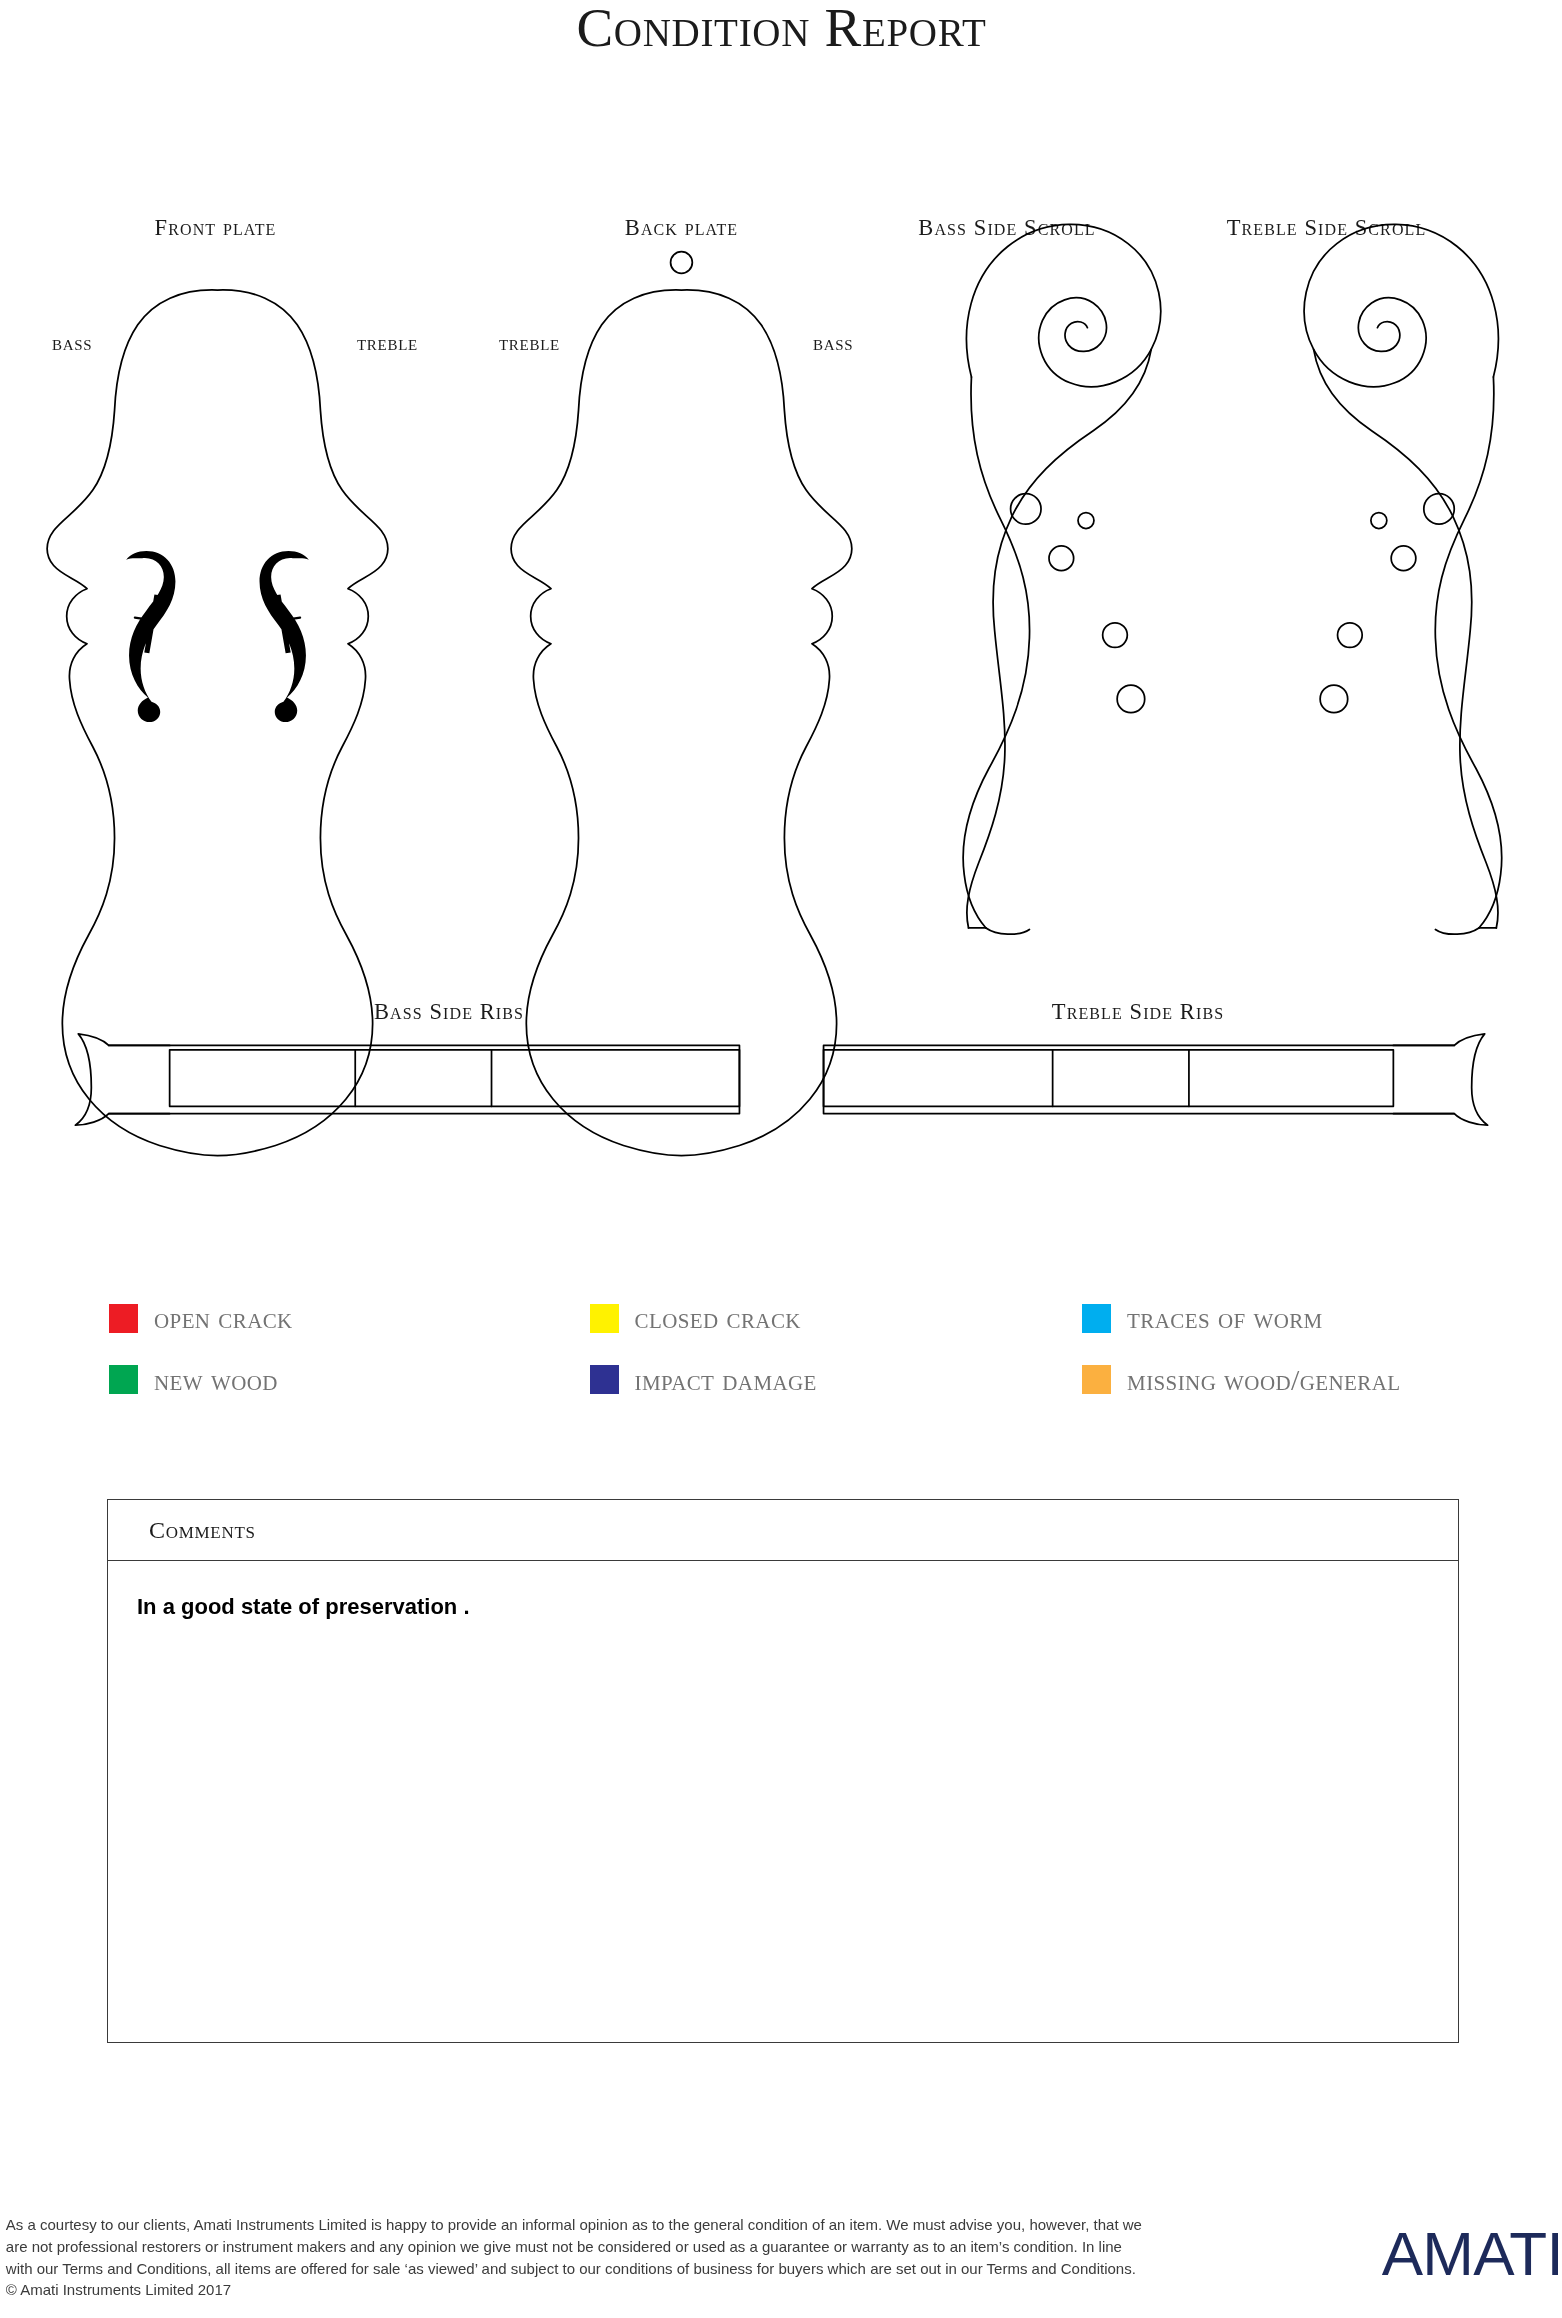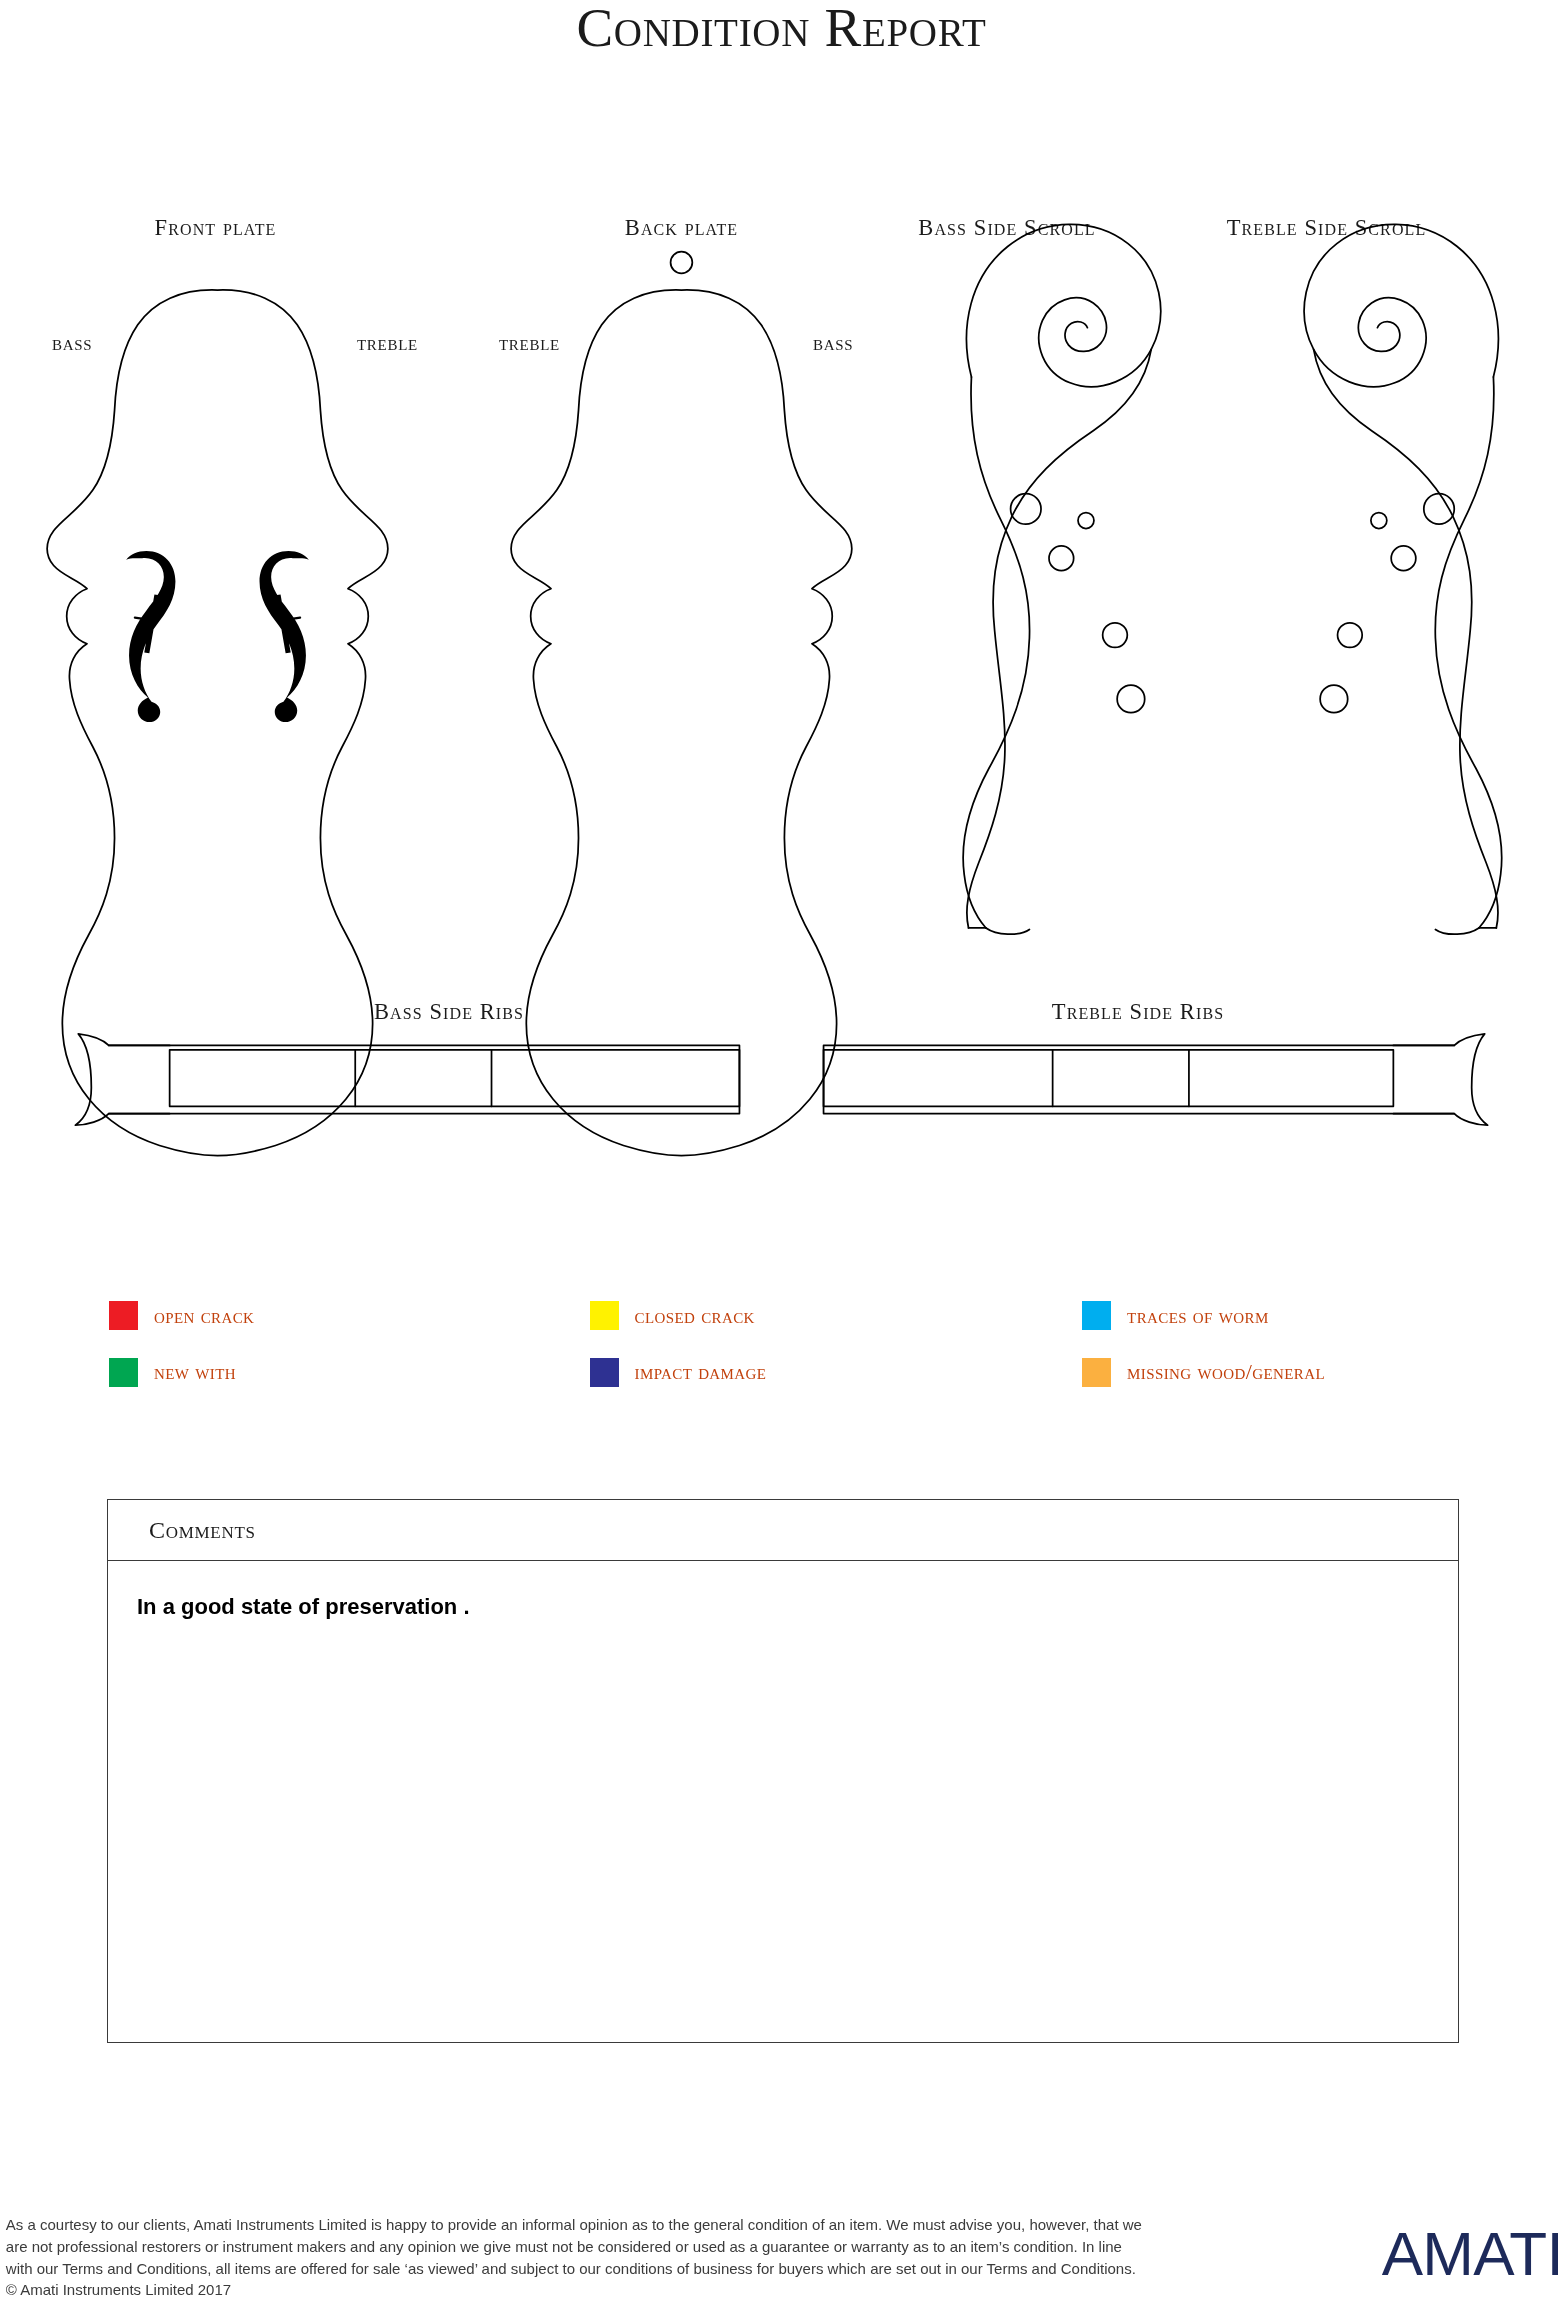--- a/index.html
+++ b/index.html
@@ -83,23 +83,23 @@
   .legend-item.third { width: 406px; padding-left: 12px; }
   .swatch {
     width: 29px;
     height: 29px;
     flex: 0 0 29px;
   }
   .legend-label {
     margin-left: 16px;
     font-family: "Liberation Serif", serif;
     font-variant: small-caps;
-    font-size: 22px;
+    font-size: 30px;
     letter-spacing: 0.4px;
-    color: #c2410c;
+    color: #737373;
     white-space: nowrap;
   }
 
   
   .comments-box {
     position: absolute;
     left: 107px;
     top: 1499px;
     width: 1352px;
     height: 544px;
@@ -401,21 +401,21 @@
         <span class="legend-label">closed crack</span>
       </div>
       <div class="legend-item third">
         <span class="swatch" style="background:#00aeef"></span>
         <span class="legend-label">traces of worm</span>
       </div>
     </div>
     <div class="legend-row">
       <div class="legend-item">
         <span class="swatch" style="background:#00a651"></span>
-        <span class="legend-label">new with</span>
+        <span class="legend-label">new wood</span>
       </div>
       <div class="legend-item">
         <span class="swatch" style="background:#2e3192"></span>
         <span class="legend-label">impact damage</span>
       </div>
       <div class="legend-item third">
         <span class="swatch" style="background:#fbb040"></span>
         <span class="legend-label">missing wood/general</span>
       </div>
     </div>

